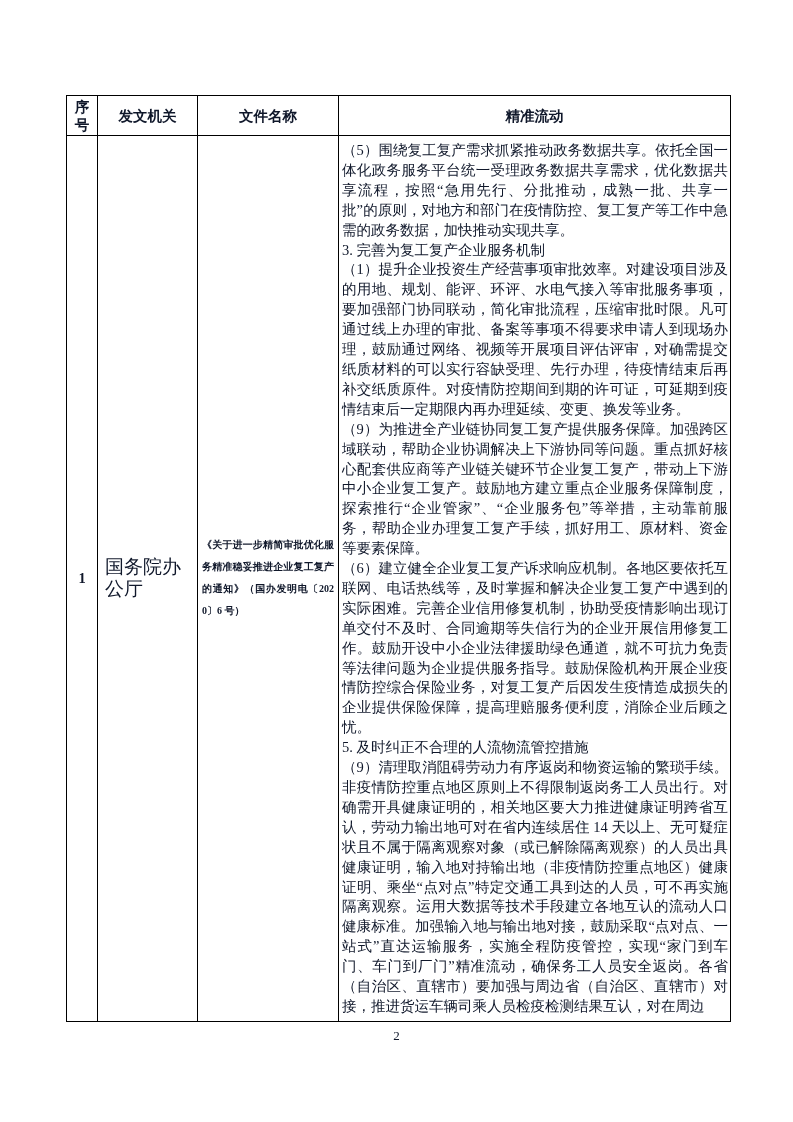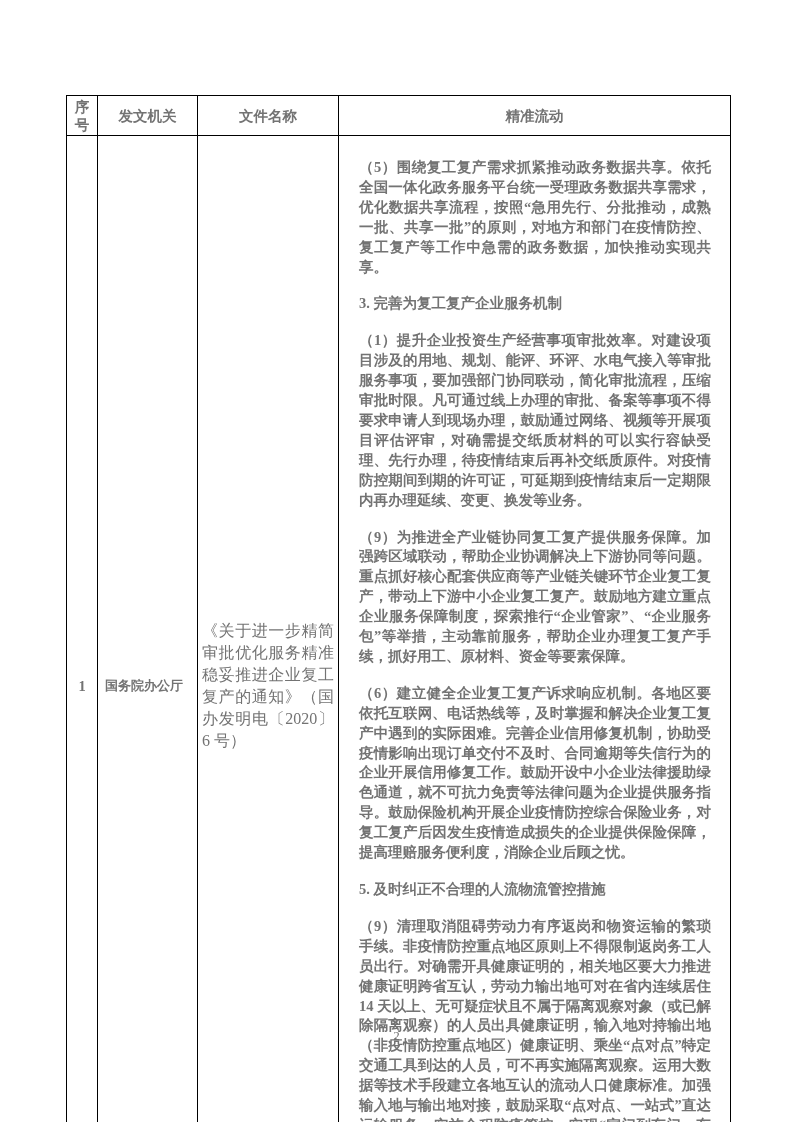--- a/index.html
+++ b/index.html
@@ -5,21 +5,21 @@
   html, body {
     margin: 0;
     padding: 0;
     background: #ffffff;
   }
   .page {
     position: relative;
     width: 793px;
     height: 1122px;
     background: #ffffff;
-    color: #737373;
+    color: #0f172a;
     font-family: "Liberation Serif", serif;
     overflow: hidden;
     border-radius: 11px;
   }
   .doc-table {
     position: absolute;
     left: 66px;
     top: 95px;
     width: 664px;
     border-collapse: collapse;
@@ -50,45 +50,45 @@
 
   .cell-index {
     text-align: center;
     vertical-align: middle;
     font-size: 14.5px;
     font-weight: bold;
   }
   .cell-agency {
     vertical-align: middle;
     text-align: left;
-    font-size: 13px;
-    font-weight: bold;
+    font-size: 19px;
+    font-weight: normal;
     line-height: 22px;
     padding: 0 7px;
     word-break: break-all;
   }
   .cell-docname {
     vertical-align: middle;
     text-align: left;
-    font-size: 16px;
-    font-weight: normal;
+    font-size: 10px;
+    font-weight: bold;
     line-height: 22px;
     padding: 0 4px;
     word-break: break-all;
     text-align: justify;
     margin-left: 24px;
   }
   .cell-content {
     vertical-align: top;
     padding: 5px 2px 4px 3px;
   }
   .para {
-    margin: 17px;
+    margin: 0;
     font-size: 14.5px;
-    font-weight: bold;
+    font-weight: normal;
     line-height: 19.9px;
     text-align: justify;
     word-break: break-all;
   }
   .page-number {
     position: absolute;
     top: 1028px;
     left: 0;
     width: 793px;
     text-align: center;

